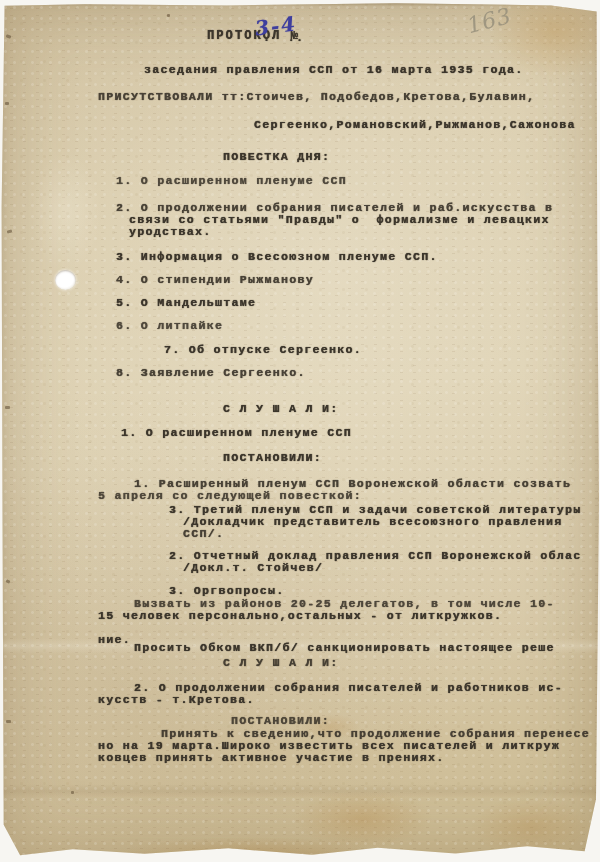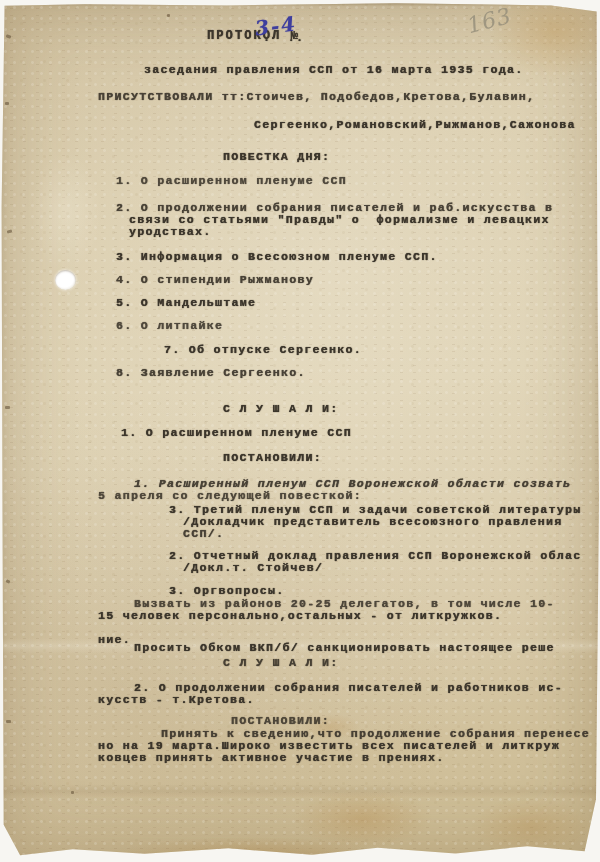--- a/index.html
+++ b/index.html
@@ -123,21 +123,21 @@
       <div class="tline" style="left: 128px; top: 224px; text-align: center;">уродствах.</div>
       <div class="tline" style="left: 115px; top: 249px;">3. Информация о Всесоюзном пленуме ССП.</div>
       <div class="tline" style="left: 115px; top: 272px;">4. О стипендии Рыжманову</div>
       <div class="tline" style="left: 115px; top: 295px;">5. О Мандельштаме</div>
       <div class="tline" style="left: 115px; top: 318px; text-align: right;">6. О литпайке</div>
       <div class="tline" style="left: 123px; top: 342px; margin-left: 40px;">7. Об отпуске Сергеенко.</div>
       <div class="tline" style="left: 115px; top: 365px;">8. Заявление Сергеенко.</div>
       <div class="tline" style="left: 222px; top: 401px;">С Л У Ш А Л И:</div>
       <div class="tline" style="left: 120px; top: 425px;">1. О расширенном пленуме ССП</div>
       <div class="tline" style="left: 222px; top: 450px;">ПОСТАНОВИЛИ:</div>
-      <div class="tline" style="left: 133px; top: 476px; font-style: italic;">1. Расширенный пленум ССП Воронежской области созвать</div>
+      <div class="tline" style="left: 133px; top: 476px;">1. Расширенный пленум ССП Воронежской области созвать</div>
       <div class="tline" style="left: 97px; top: 488px;">5 апреля со следующей повесткой:</div>
       <div class="tline" style="left: 168px; top: 502px;">3. Третий пленум ССП и задачи советской литературы</div>
       <div class="tline" style="left: 182px; top: 514px;">/Докладчик представитель всесоюзного правления</div>
       <div class="tline" style="left: 182px; top: 526px;">ССП/.</div>
       <div class="tline" style="left: 168px; top: 548px;">2. Отчетный доклад правления ССП Воронежской облас</div>
       <div class="tline" style="left: 182px; top: 560px; font-family: Liberation Mono, monospace;">/Докл.т. Стойчев/</div>
       <div class="tline" style="left: 168px; top: 583px;">3. Оргвопросы.</div>
       <div class="tline" style="left: 133px; top: 596px;">Вызвать из районов 20-25 делегатов, в том числе 10-</div>
       <div class="tline" style="left: 97px; top: 608px;">15 человек персонально,остальных - от литкружков.</div>
       <div class="tline" style="left: 133px; top: 620px; margin-top: 20px;">Просить Обком ВКП/б/ санкционировать настоящее реше</div>

